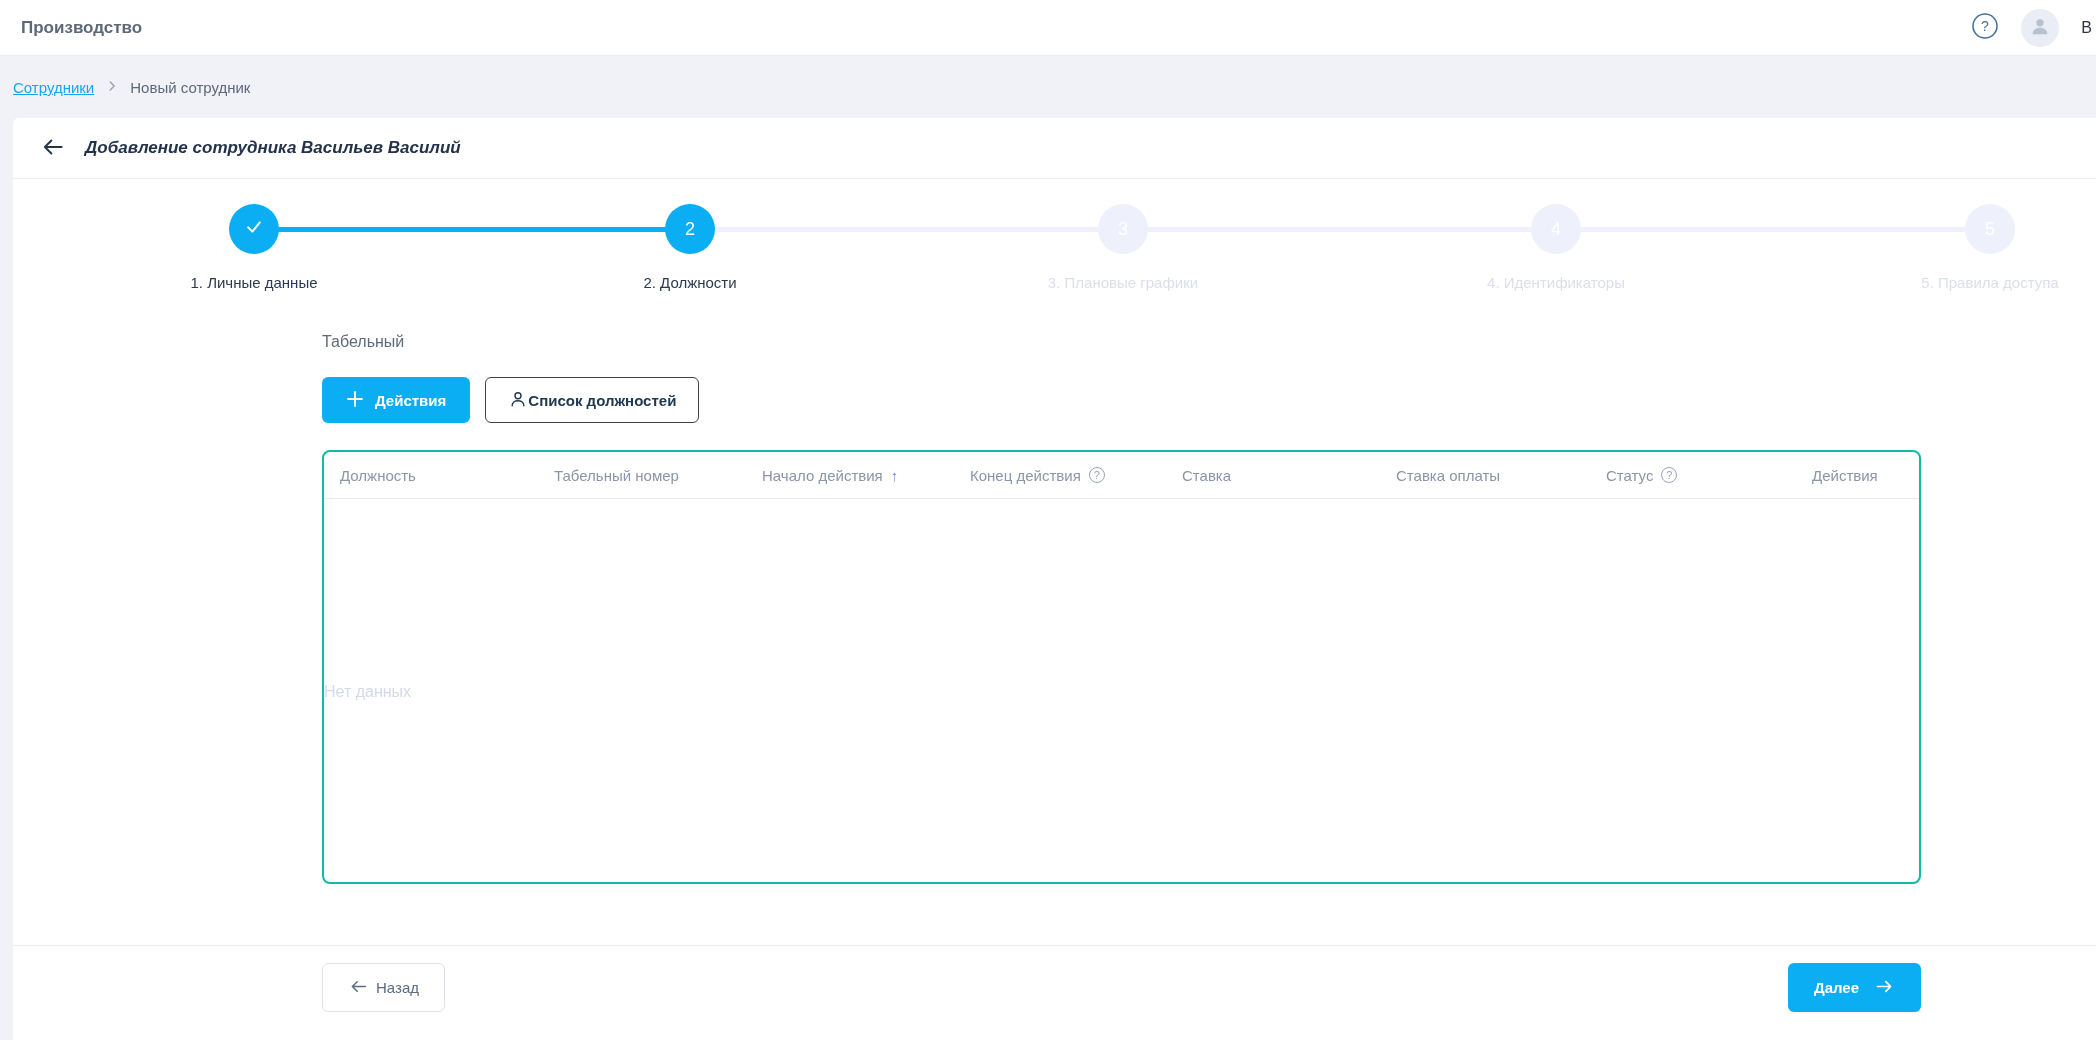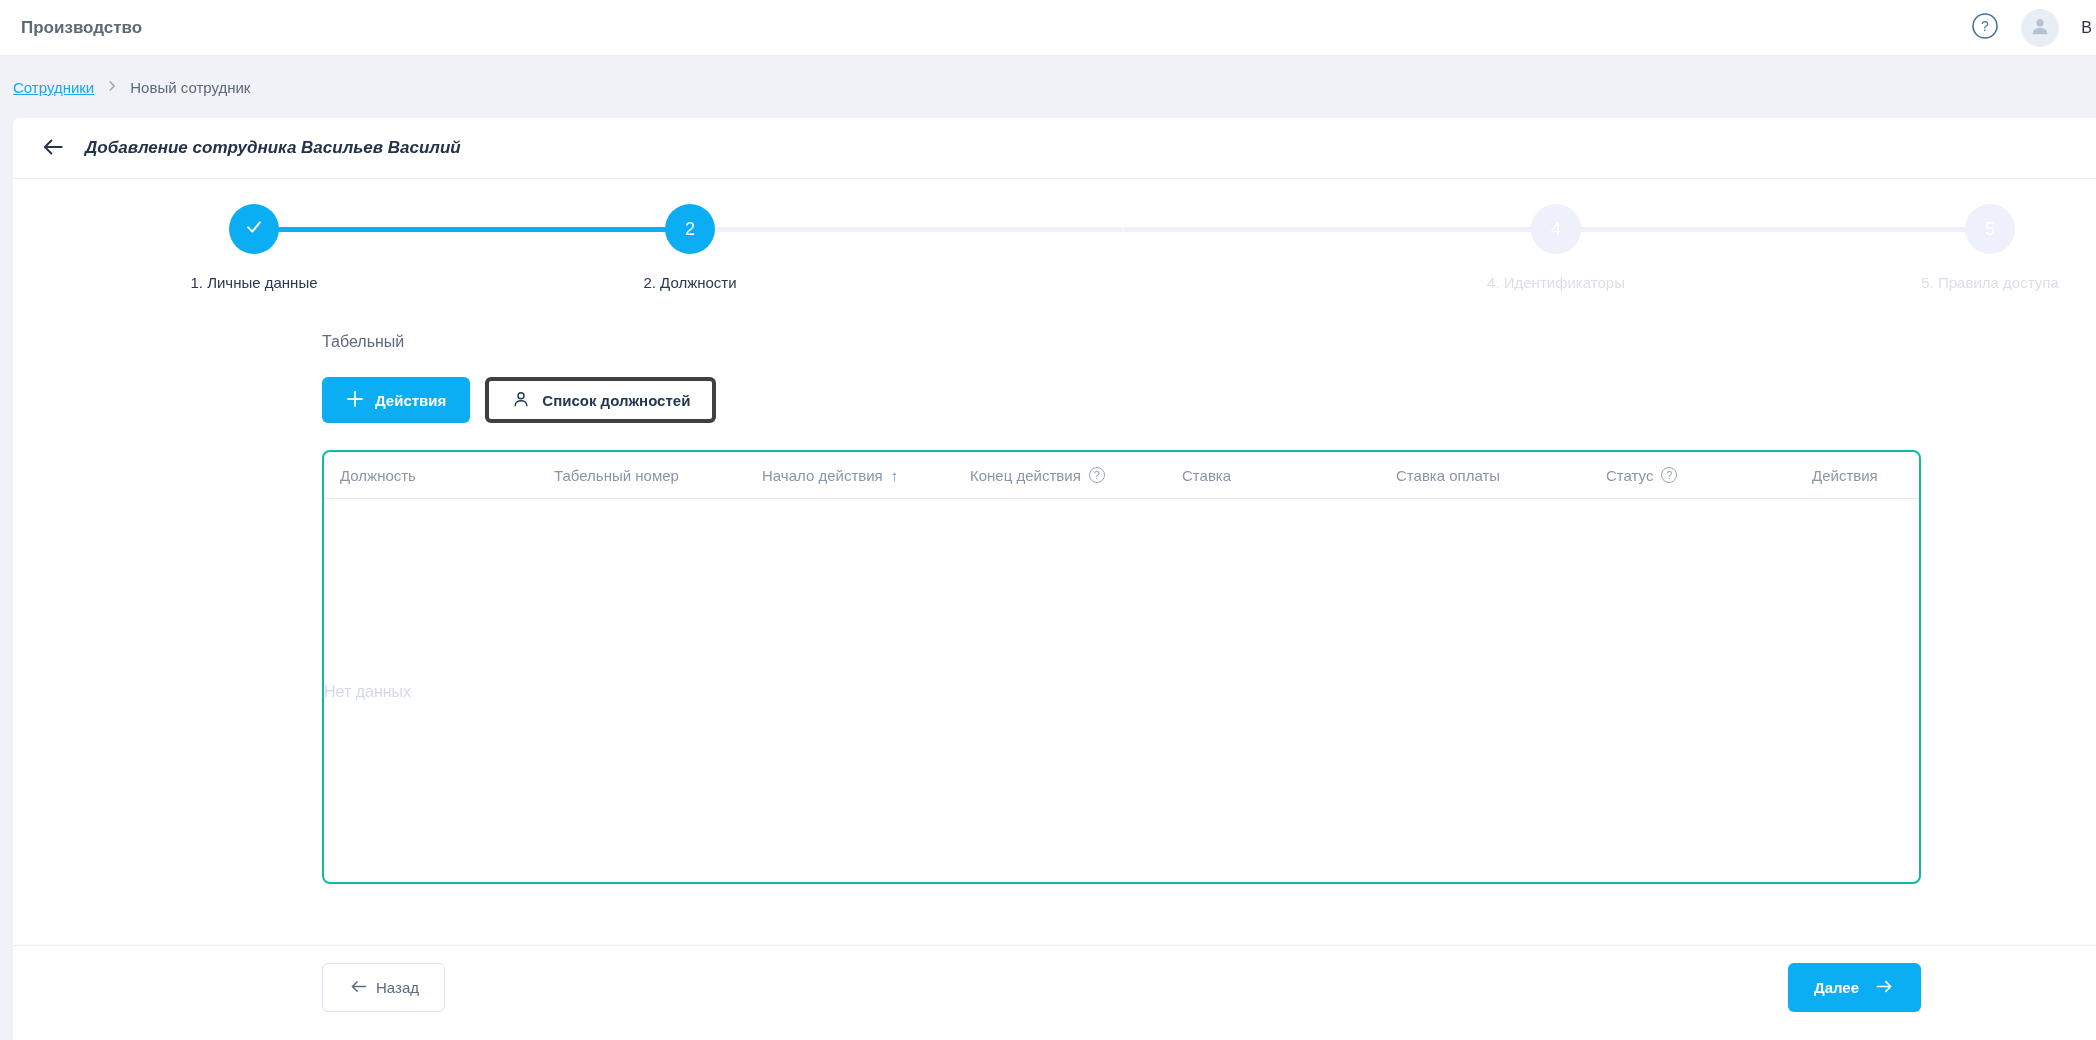--- a/index.html
+++ b/index.html
@@ -59,21 +59,21 @@
   
   .content { padding:0 175px 0 309px; }
   .section-title { margin-top:30px; font-size:16px; color:#5f6b7d; }
   .btn-row { margin-top:26px; display:flex; gap:15px; }
   .btn {
     height:46px; border-radius:6px; font-size:15px;
     display:inline-flex; align-items:center; cursor:pointer;
     font-family:"Liberation Sans", sans-serif;
   }
   .btn-primary { background:#0baef3; color:#fff; font-weight:bold; border:none; padding:0 24px; gap:11px; }
-  .btn-outline { background:#fff; border:4px solid #404040; color:#22384f; font-weight:600; padding:0 22px; gap:11px; }
+  .btn-outline { background:#fff; border:1px solid #404040; color:#22384f; font-weight:600; padding:0 22px; }
   
   .table {
     margin-top:27px; height:434px;
     border:2px solid #14b8a6; border-radius:8px; background:#fff;
   }
   .thead {
     display:grid; grid-template-columns:214px 208px 208px 212px 214px 210px 206px 1fr;
     height:47px; border-bottom:1px solid #e7eaf2; align-items:center;
   }
   .th {
@@ -162,20 +162,26 @@
         <div class="step-label">1. Личные данные</div>
       </div>
 
       <div class="step active" style="left:677px;">
         <div class="step-circle">
           <span>2</span>
         </div>
         <div class="step-label">2. Должности</div>
       </div>
 
+      <div class="step pending" style="left:1110px;">
+        <div class="step-circle">
+          <span>3</span>
+        </div>
+        <div class="step-label">3. Плановые графики</div>
+      </div>
 
       <div class="step pending" style="left:1543px;">
         <div class="step-circle">
           <span>4</span>
         </div>
         <div class="step-label">4. Идентификаторы</div>
       </div>
 
       <div class="step pending" style="left:1977px;">
         <div class="step-circle">

